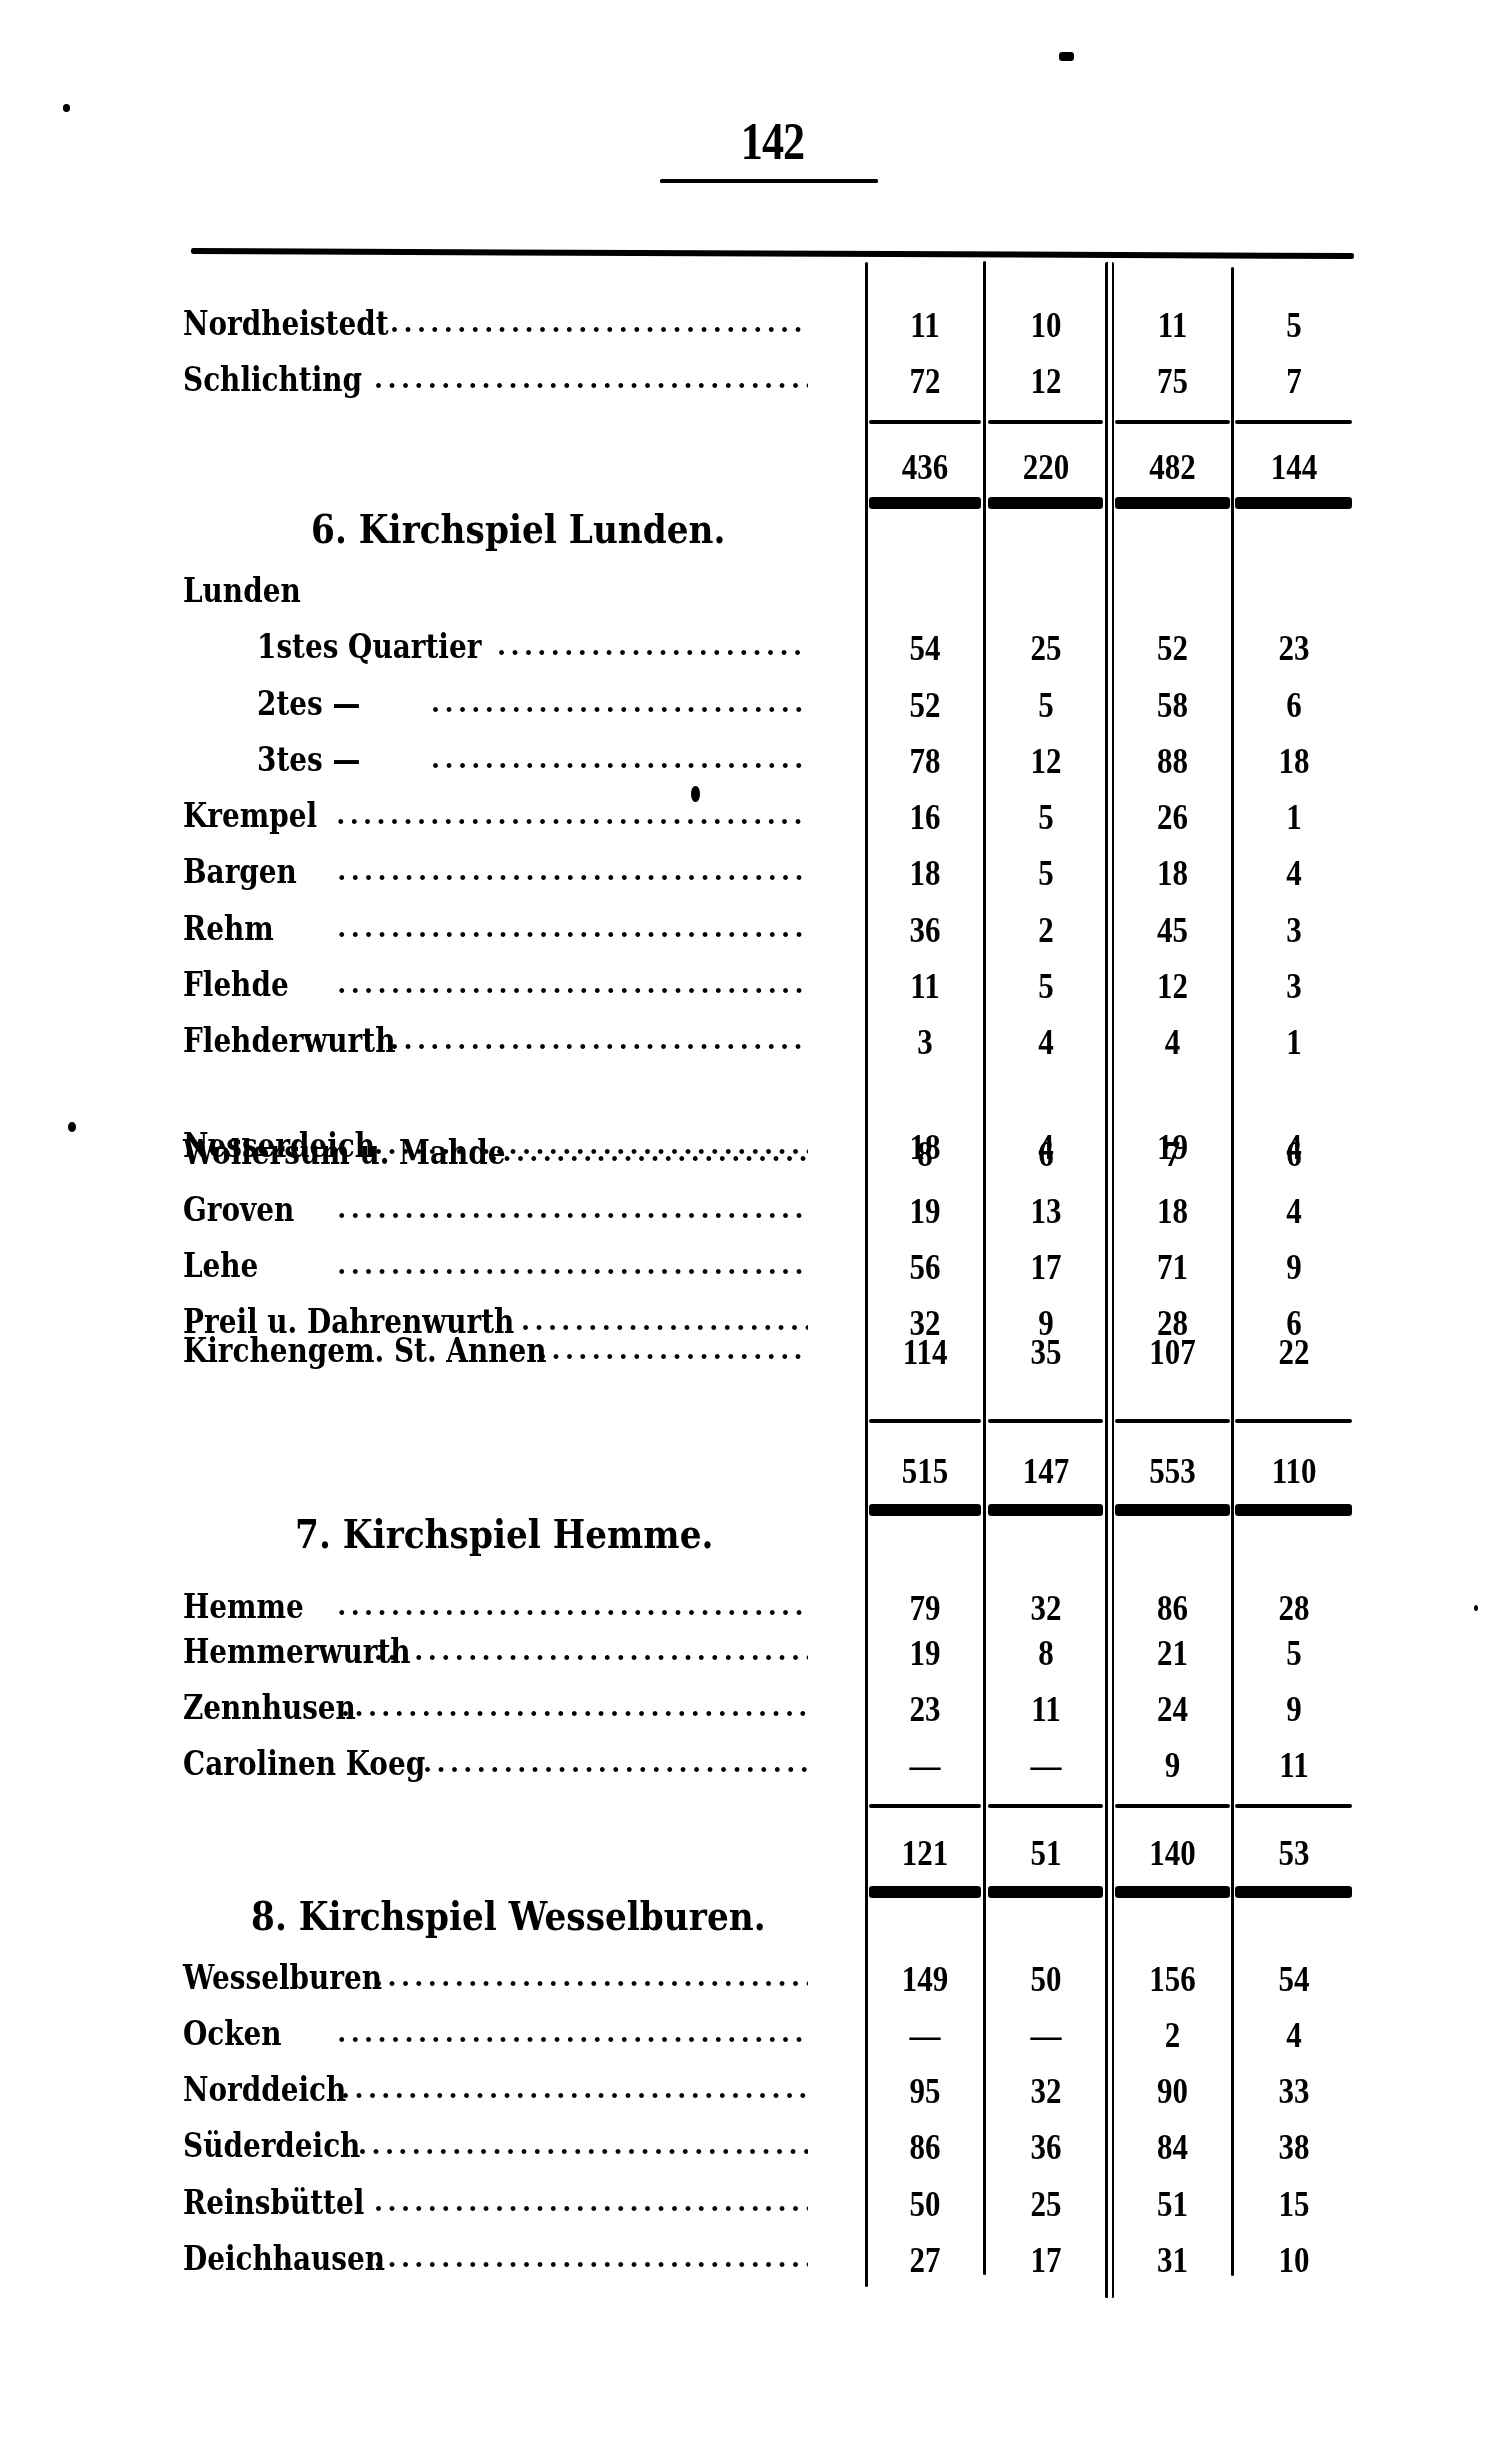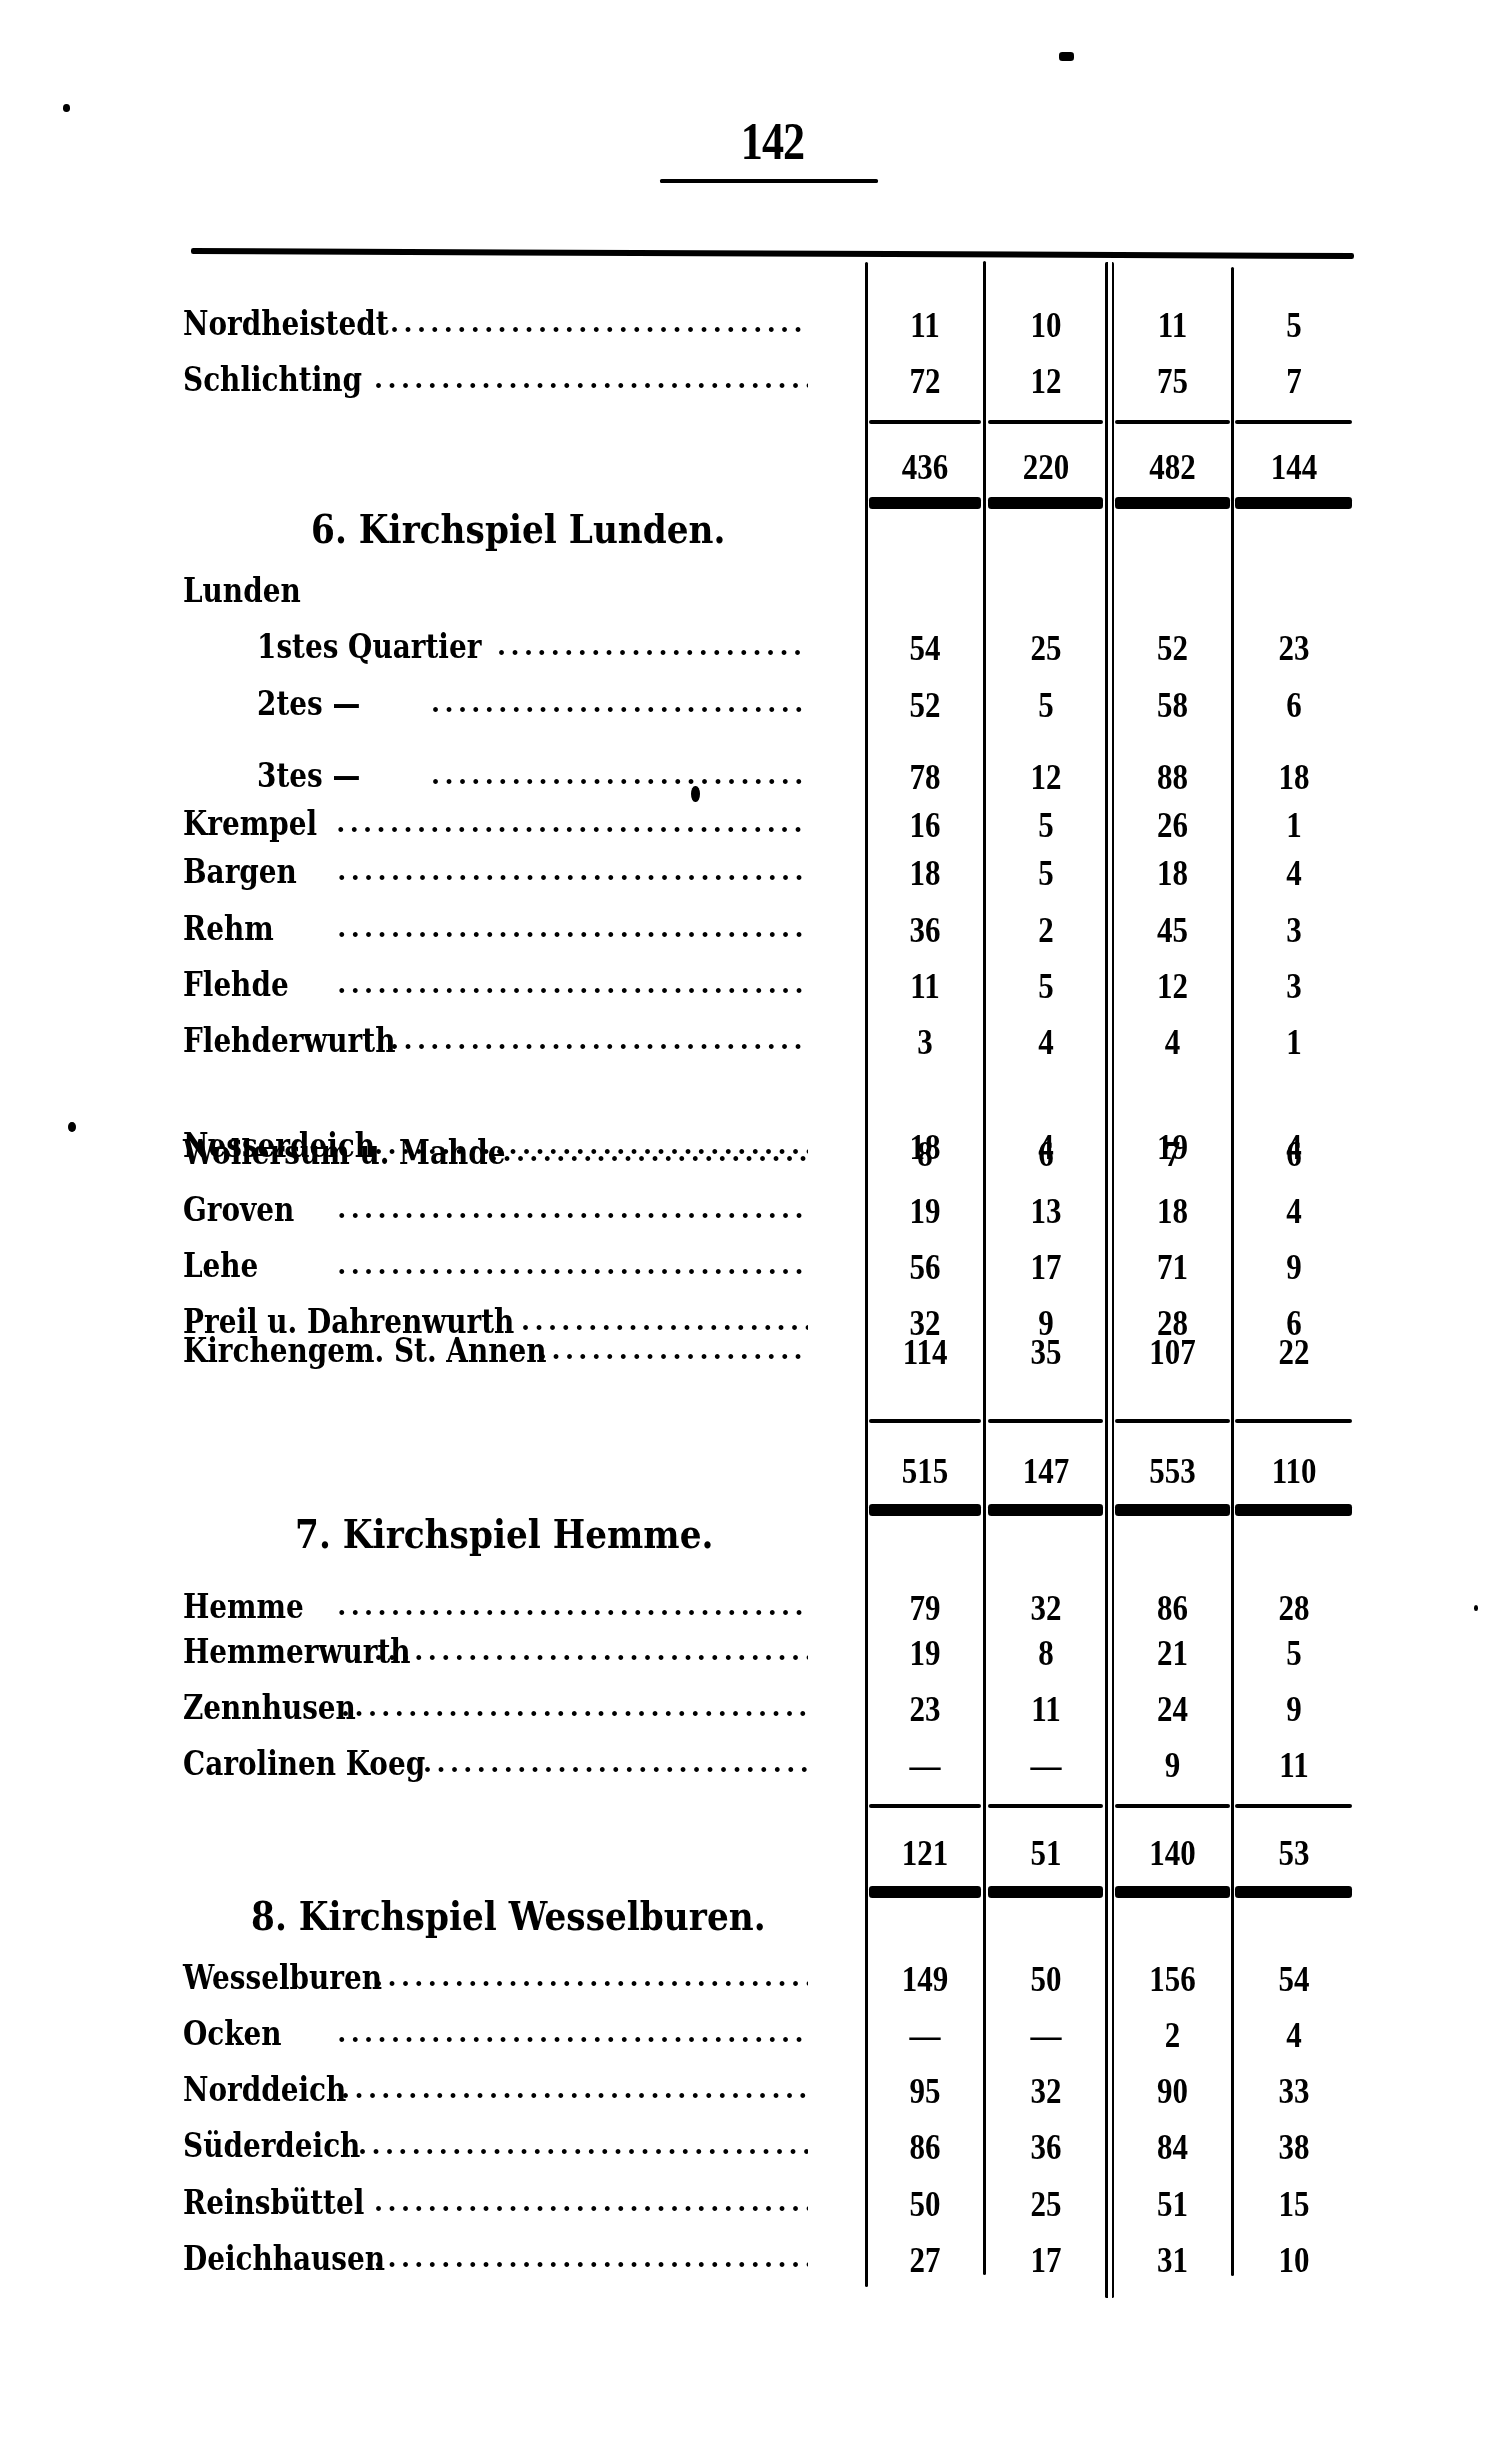--- a/index.html
+++ b/index.html
@@ -191,29 +191,29 @@
       <div class="cell c4">23</div>
     </div>
     <div class="row" style="top: 675px;">
       <div class="label" style="left: 257px;">2tes     —</div>
       <div class="leader" style="left: 431px; width: 377px;">...................................</div>
       <div class="cell c1">52</div>
       <div class="cell c2">5</div>
       <div class="cell c3">58</div>
       <div class="cell c4">6</div>
     </div>
-    <div class="row" style="top: 731px; margin-top: 16px;">
+    <div class="row" style="top: 731px;">
       <div class="label" style="left: 257px;">3tes     —</div>
       <div class="leader" style="left: 431px; width: 377px;">...................................</div>
       <div class="cell c1">78</div>
       <div class="cell c2">12</div>
       <div class="cell c3">88</div>
       <div class="cell c4">18</div>
     </div>
-    <div class="row" style="top: 787px; margin-top: 8px;">
+    <div class="row" style="top: 787px;">
       <div class="label" style="left: 183px;">Krempel</div>
       <div class="leader" style="left: 308px; width: 499px;">...................................</div>
       <div class="cell c1">16</div>
       <div class="cell c2">5</div>
       <div class="cell c3">26</div>
       <div class="cell c4">1</div>
     </div>
     <div class="row" style="top: 843px;">
       <div class="label" style="left: 183px;">Bargen</div>
       <div class="leader" style="left: 292px; width: 516px;">...................................</div>

